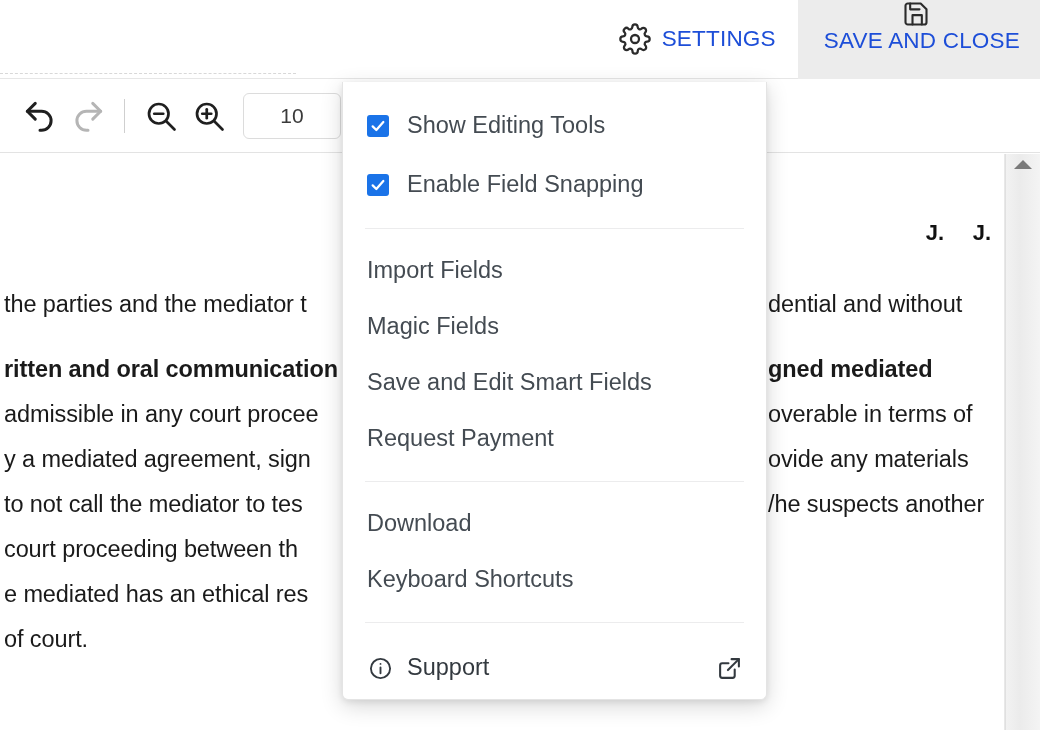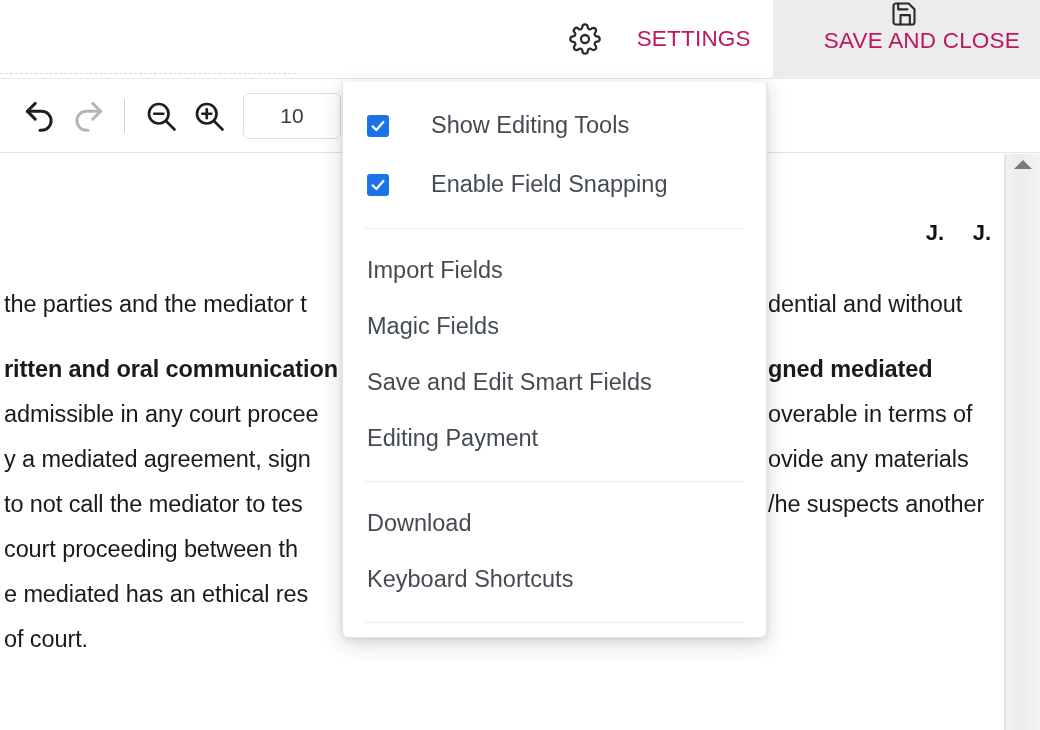--- a/index.html
+++ b/index.html
@@ -42,24 +42,23 @@
   }
   .hdr-btn .ico {
     display: flex;
     align-items: center;
     justify-content: center;
     margin-right: 11px;
   }
   .hdr-btn .lbl {
     font-size: 22.5px;
     letter-spacing: 0.2px;
-    color: #be185d;
+    color: #1d4ed8;
     font-weight: 400;
     white-space: nowrap;
-    margin-left: 25px;
   }
   #settings-btn { background: #ffffff; padding-right: 22px; }
   #save-close-btn {
     background: #ececec;
     padding-left: 26px; padding-right: 20px;
     height: 79px;
     flex-direction: column;
   }
 
   
@@ -201,21 +200,21 @@
     display: flex;
     align-items: center;
     height: 56px;
     padding: 0 24px;
     cursor: pointer;
     font-size: 23.5px;
     color: #444b52;
     white-space: nowrap;
   }
   .menu-item .mi-label { line-height: 1; }
-  .menu-item.checkitem { height: 59px; gap: 24px; }
+  .menu-item.checkitem { height: 59px; }
   .checkbox {
     width: 22px; height: 22px;
     min-width: 22px;
     border-radius: 3px;
     background: #1a73e8;
     margin-right: 18px;
     display: flex; align-items: center; justify-content: center;
     cursor: pointer;
   }
   .checkbox svg { display: block; }
@@ -371,33 +370,52 @@
       <div class="menu-item">
         <span class="mi-label">Import Fields</span>
       </div>
       <div class="menu-item">
         <span class="mi-label">Magic Fields</span>
       </div>
       <div class="menu-item">
         <span class="mi-label">Save and Edit Smart Fields</span>
       </div>
       <div class="menu-item">
-        <span class="mi-label">Editing Payment</span>
+        <span class="mi-label">Request Payment</span>
       </div>
     </div>
 
     <div class="menu-divider"></div>
 
     <div class="menu-section">
       <div class="menu-item">
         <span class="mi-label">Download</span>
       </div>
       <div class="menu-item">
         <span class="mi-label">Keyboard Shortcuts</span>
       </div>
     </div>
 
     <div class="menu-divider"></div>
 
+    <div class="menu-section">
+      <div class="menu-item support">
+        <span class="mi-lead-icon">
+          <svg width="25" height="25" viewBox="0 0 24 24" fill="none" stroke="#33393f" stroke-width="1.8" stroke-linecap="round" stroke-linejoin="round">
+            <circle cx="12" cy="12" r="9.2"></circle>
+            <line x1="12" y1="11" x2="12" y2="16.5"></line>
+            <circle cx="12" cy="7.6" r="0.9" fill="#33393f" stroke="none"></circle>
+          </svg>
+        </span>
+        <span class="mi-label">Support</span>
+        <span class="mi-trail-icon">
+          <svg width="25" height="25" viewBox="0 0 24 24" fill="none" stroke="#33393f" stroke-width="2" stroke-linecap="round" stroke-linejoin="round">
+            <path d="M17 13v6a2 2 0 0 1-2 2H5a2 2 0 0 1-2-2V9a2 2 0 0 1 2-2h6"></path>
+            <polyline points="14 3 21 3 21 10"></polyline>
+            <line x1="10.5" y1="13.5" x2="21" y2="3"></line>
+          </svg>
+        </span>
+      </div>
+    </div>
 
   </div>
 
 </div>
 
 </body></html>

